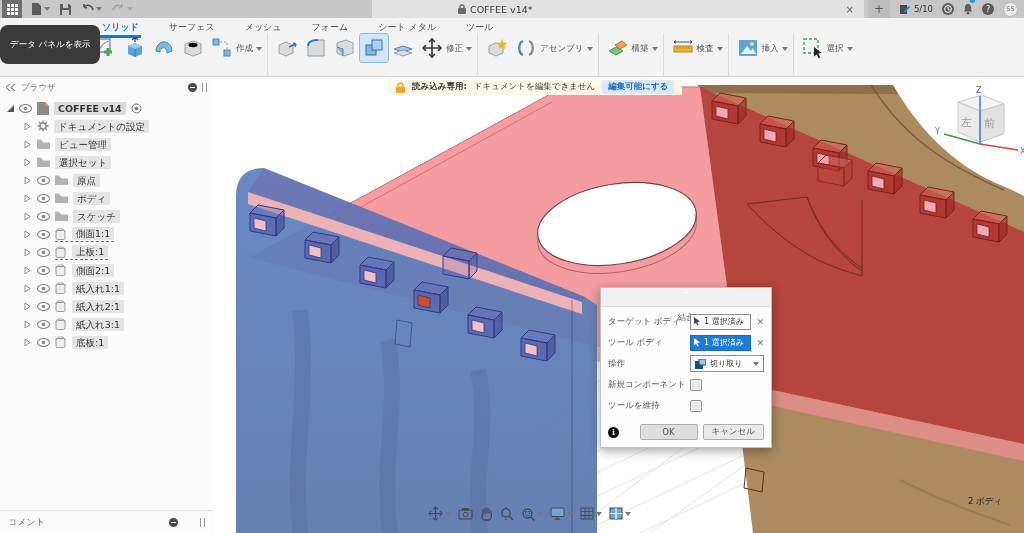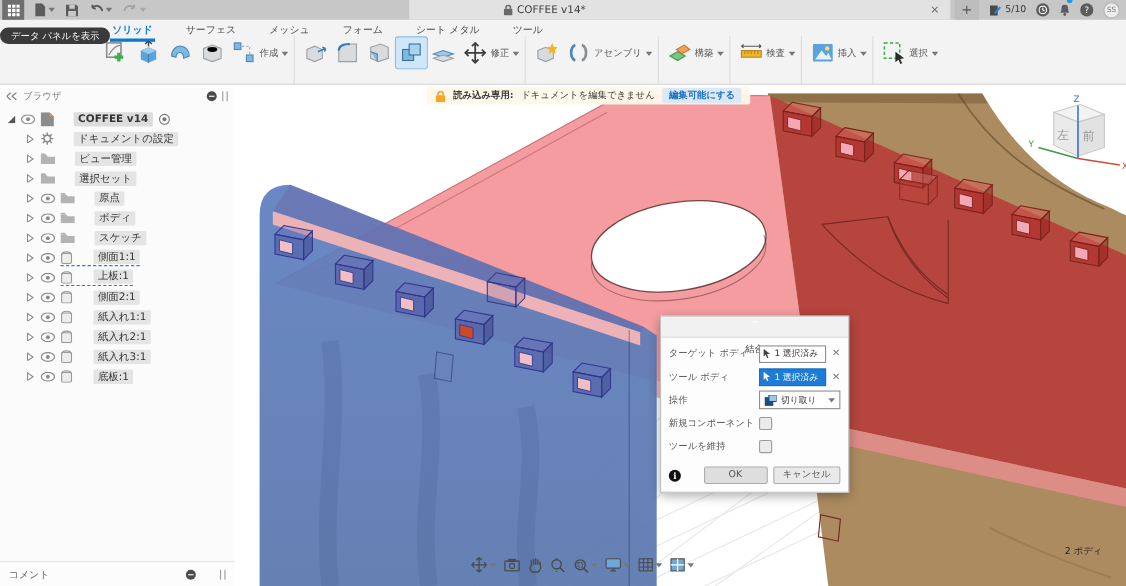--- a/index.html
+++ b/index.html
@@ -30,38 +30,38 @@
   .rtab{padding:1px 2px 1px;}
   .rtab.active{color:#0a7ad2;font-weight:bold;border-bottom:3px solid #0a7ad2;}
   .ricons{position:absolute;left:92px;top:15px;display:flex;align-items:flex-start;}
   .grp{display:flex;flex-direction:row;align-items:center;}
   .grp-ics{display:flex;align-items:center;gap:1px;height:30px;}
   .cell{width:28px;height:28px;display:flex;align-items:center;justify-content:center;border-radius:2px;}
   .cell.active{background:#cfe7f8;outline:1px solid #8bbde6;}
   .grp-lab{font-size:8.5px;color:#555;margin-top:2px;display:flex;align-items:center;gap:3px;}
   .vsep{width:1px;height:44px;background:#dadada;margin:0 5px;}
   .leftbox{position:absolute;left:2px;top:12px;width:86px;height:44px;background:#fdfdfd;border:1px solid #d2d2d2;border-radius:3px;display:flex;align-items:center;justify-content:center;font-size:9px;font-weight:bold;color:#444;gap:4px;}
-  .tooltip{position:absolute;left:0px;top:7px;height:15px;background:#3a3a3a;color:#fff;font-size:8.5px;border-radius:8px;display:flex;align-items:center;padding:0 10px;z-index:41;}
+  .tooltip{position:absolute;left:0px;top:7px;height:15px;background:#3a3a3a;color:#fff;font-size:8.5px;border-radius:8px;display:flex;align-items:center;padding:12px 10px;z-index:41;}
   
   .scene{position:absolute;left:0;top:0;z-index:1;}
   .warnbar{position:absolute;left:388px;top:79px;height:16px;display:flex;align-items:center;gap:7px;padding:0 8px;background:rgba(253,248,232,.96);border-radius:2px;z-index:20;font-size:8.5px;color:#3a3a3a;}
   .warnbar b{font-weight:bold;}
   .warn-chip{background:#dbe9f7;color:#1b6fc2;font-weight:bold;padding:1px 6px;border-radius:2px;}
   
   .browser{position:absolute;left:0;top:80px;width:213px;height:430px;background:rgba(251,251,251,.93);z-index:15;}
   .br-head{height:15px;display:flex;align-items:center;font-size:8.5px;color:#777;padding:0 6px;gap:5px;}
   .br-head .spacer{flex:1;}
   .dotminus{width:9px;height:9px;border-radius:50%;background:#4a4a4a;position:relative;}
   .dotminus:after{content:"";position:absolute;left:2px;top:4px;width:5px;height:1px;background:#fff;}
   .handle{width:3px;height:9px;border-left:1px solid #999;border-right:1px solid #999;}
   .tree{padding-top:4px;}
   .trow{height:18px;display:flex;align-items:center;gap:5px;padding-left:24px;}
   .trow.root{padding-left:6px;}
   .tlabel{font-size:9.5px;color:#333;background:#e4e4e4;padding:0 4px;border-radius:1px;line-height:13px;white-space:nowrap;}
-  .grpwrap{display:flex;align-items:center;gap:18px;}
+  .grpwrap{display:flex;align-items:center;gap:5px;}
   .grpwrap.dashed{border-bottom:1px dashed #3a7bd5;padding-bottom:1px;align-items:flex-end;}
   .arr-o{width:8px;height:8px;}
   
   .dialog{position:absolute;left:600px;top:287px;width:170px;background:#fdfdfd;border:1px solid #bfbfbf;box-shadow:0 3px 10px rgba(0,0,0,.35);z-index:25;font-size:8.5px;color:#555;}
   .dlg-head{height:18px;background:#f1f1f1;border-bottom:1px solid #ddd;display:flex;align-items:center;gap:24px;padding:0 7px;color:#444;flex-direction:column;}
   .dlg-body{padding:4px 7px 5px;}
   .dlg-row{display:flex;align-items:center;height:21px;}
   .dlg-lab{width:82px;flex:0 0 auto;}
   .field{height:14px;border:1px solid #8f8f8f;background:#fff;display:flex;align-items:center;gap:3px;padding:0 3px;width:64px;font-size:8px;color:#333;}
   .field.sel{background:#1f7cd6;border-color:#1b6cbd;color:#fff;}

